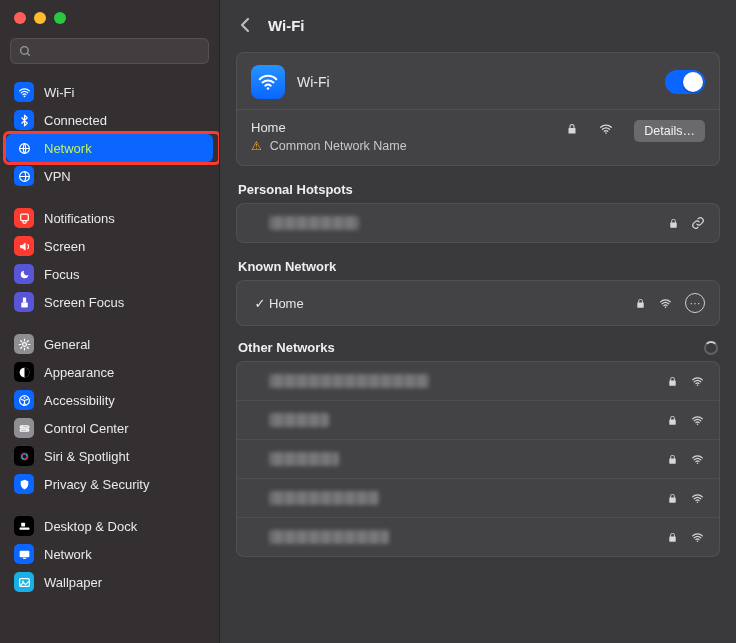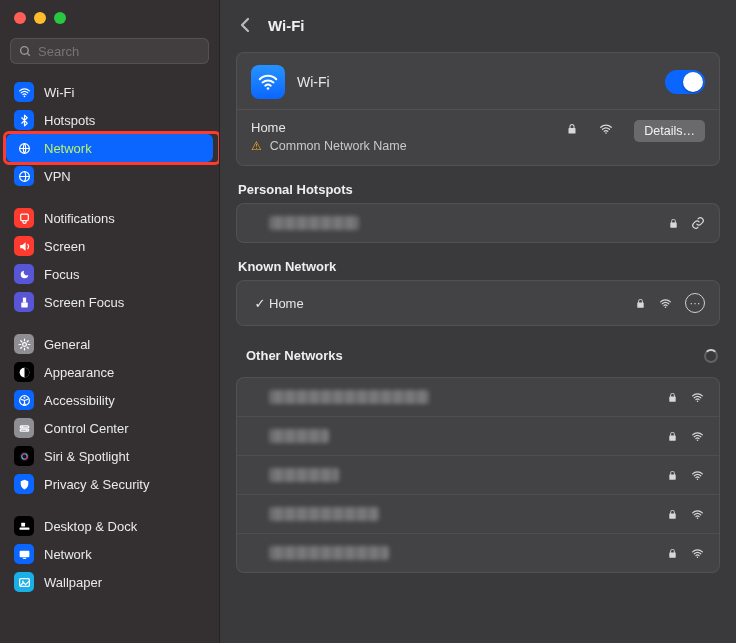--- a/index.html
+++ b/index.html
@@ -150,42 +150,41 @@
       <div class="dot green"></div>
     </div>
     <div class="search-wrap">
       <div class="search">
         <span>
           <svg width="13" height="13" viewBox="0 0 24 24" fill="none" stroke="#9a9a9a" stroke-width="2.5">
               <circle cx="10" cy="10" r="7"></circle>
               <line x1="20" y1="20" x2="15" y2="15"></line>
             </svg>
         </span>
-        <input type="text" placeholder="Search" style="">
       </div>
     </div>
     <div class="side-list" id="side-list">
         <div class="item">
           <div class="icon-box" style="background: rgb(10, 102, 255);">
             <svg width="13" height="13" viewBox="0 0 24 24" fill="none" stroke="#fff" stroke-width="2.2" stroke-linecap="round" stroke-linejoin="round">
               <path d="M3 9C8 4 16 4 21 9"></path>
               <path d="M6 12.5C9.5 9.5 14.5 9.5 18 12.5"></path>
               <path d="M9 16C10.8 14.5 13.2 14.5 15 16"></path>
               <circle cx="12" cy="19" r="1.6" fill="#fff" stroke="none"></circle>
             </svg>
           </div>
           <span>Wi-Fi</span>
         </div>
         <div class="item">
           <div class="icon-box" style="background: rgb(10, 102, 255);">
             <svg width="13" height="13" viewBox="0 0 24 24" fill="none" stroke="#fff" stroke-width="2.2" stroke-linecap="round" stroke-linejoin="round">
               <path d="M7 7l10 10-5 5V2l5 5L7 17"></path>
             </svg>
           </div>
-          <span>Hotspots</span>
+          <span>Connected</span>
         </div>
         <div class="highlight-box">
           <div class="item selected">
             <div class="icon-box" style="background: rgb(10, 102, 255);">
               <svg width="13" height="13" viewBox="0 0 24 24" fill="none" stroke="#fff" stroke-width="2.2" stroke-linecap="round" stroke-linejoin="round">
                 <circle cx="12" cy="12" r="9"></circle>
                 <path d="M3 12h18"></path>
                 <path d="M12 3c3 3 3 15 0 18"></path>
                 <path d="M12 3c-3 3-3 15 0 18"></path>
               </svg>
@@ -418,21 +417,21 @@
               <path d="M6 12.5C9.5 9.5 14.5 9.5 18 12.5"></path>
               <path d="M9 16C10.8 14.5 13.2 14.5 15 16"></path>
               <circle cx="12" cy="19" r="1.4" fill="#d8d8d8" stroke="none"></circle>
             </svg>
           </span>
           <div class="more-circle">⋯</div>
         </div>
       </div>
 
     <div class="row" style="margin:8px 18px 6px 18px">
-      <div class="section-label" style="margin:8px">Other Networks</div>
+      <div class="section-label" style="margin:0">Other Networks</div>
       <div class="spacer"></div>
       <div class="spinner"></div>
     </div>
     <div class="panel list" id="other-panel" style="margin-bottom:20px">
         <div class="net-row">
           <div class="check"></div>
           <div class="blurbox" style="width:160px"></div>
           <div class="spacer"></div>
           <span class="mini-icon">
             <svg width="11" height="13" viewBox="0 0 24 24" fill="#d8d8d8">

